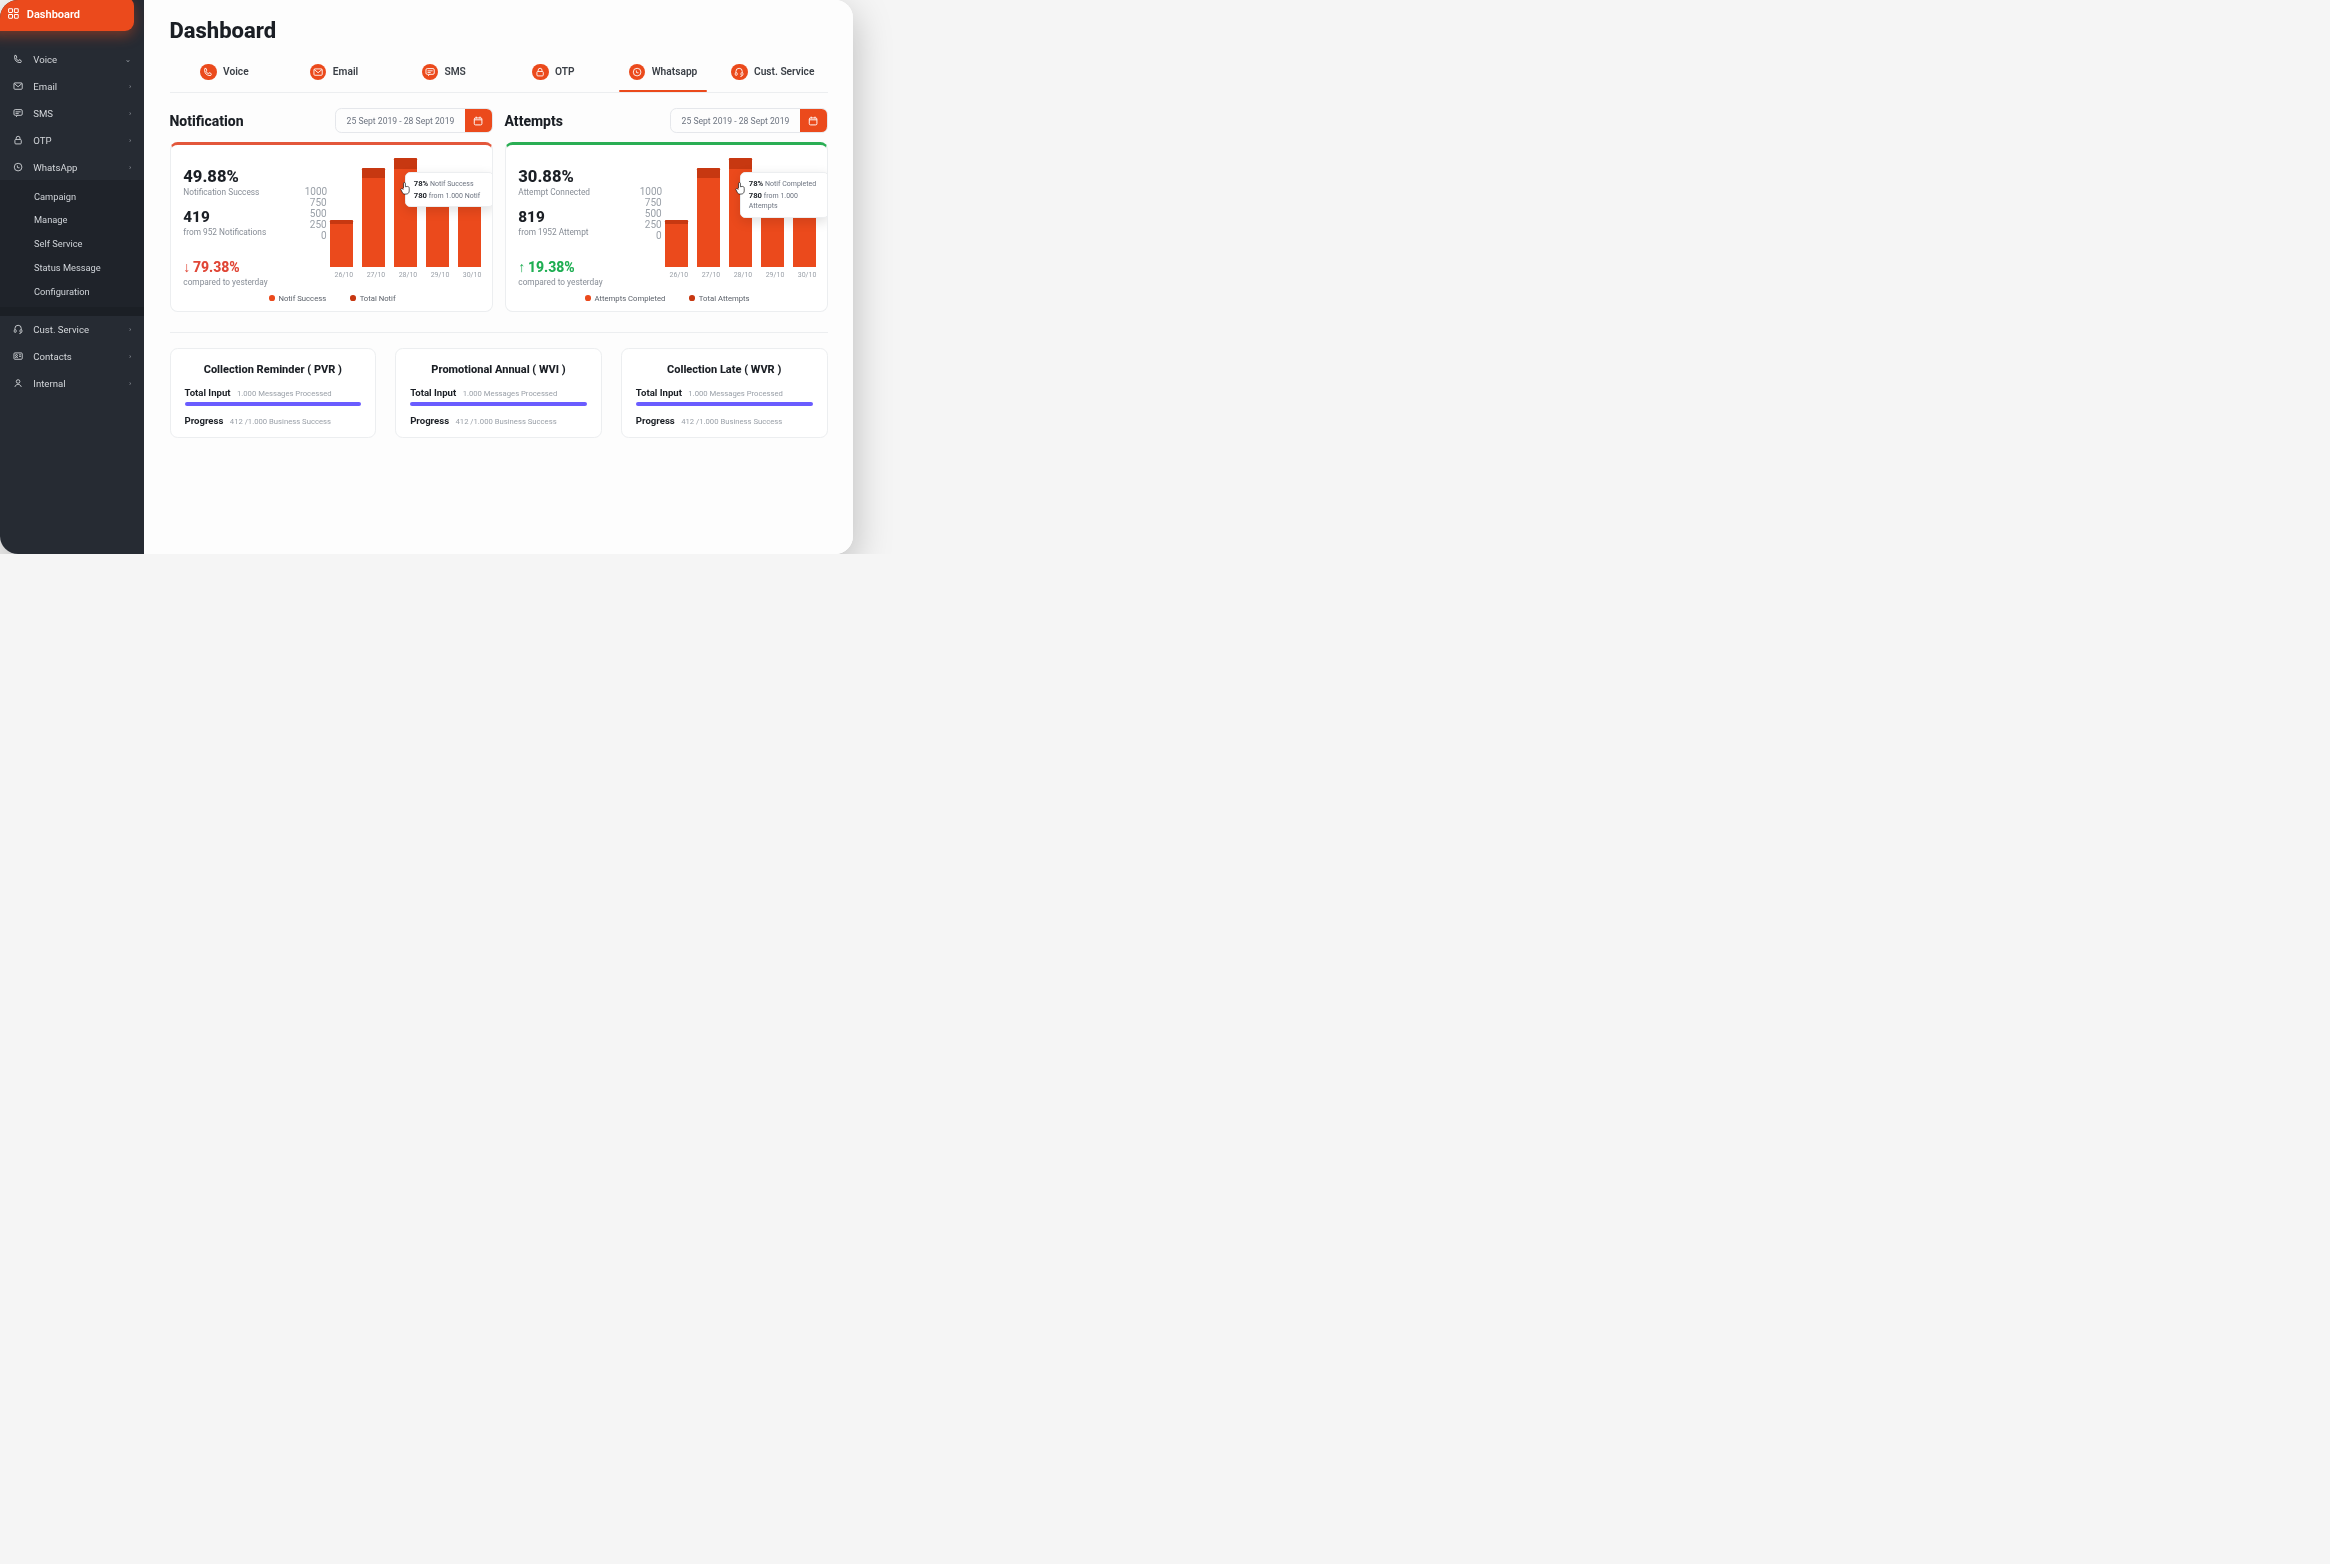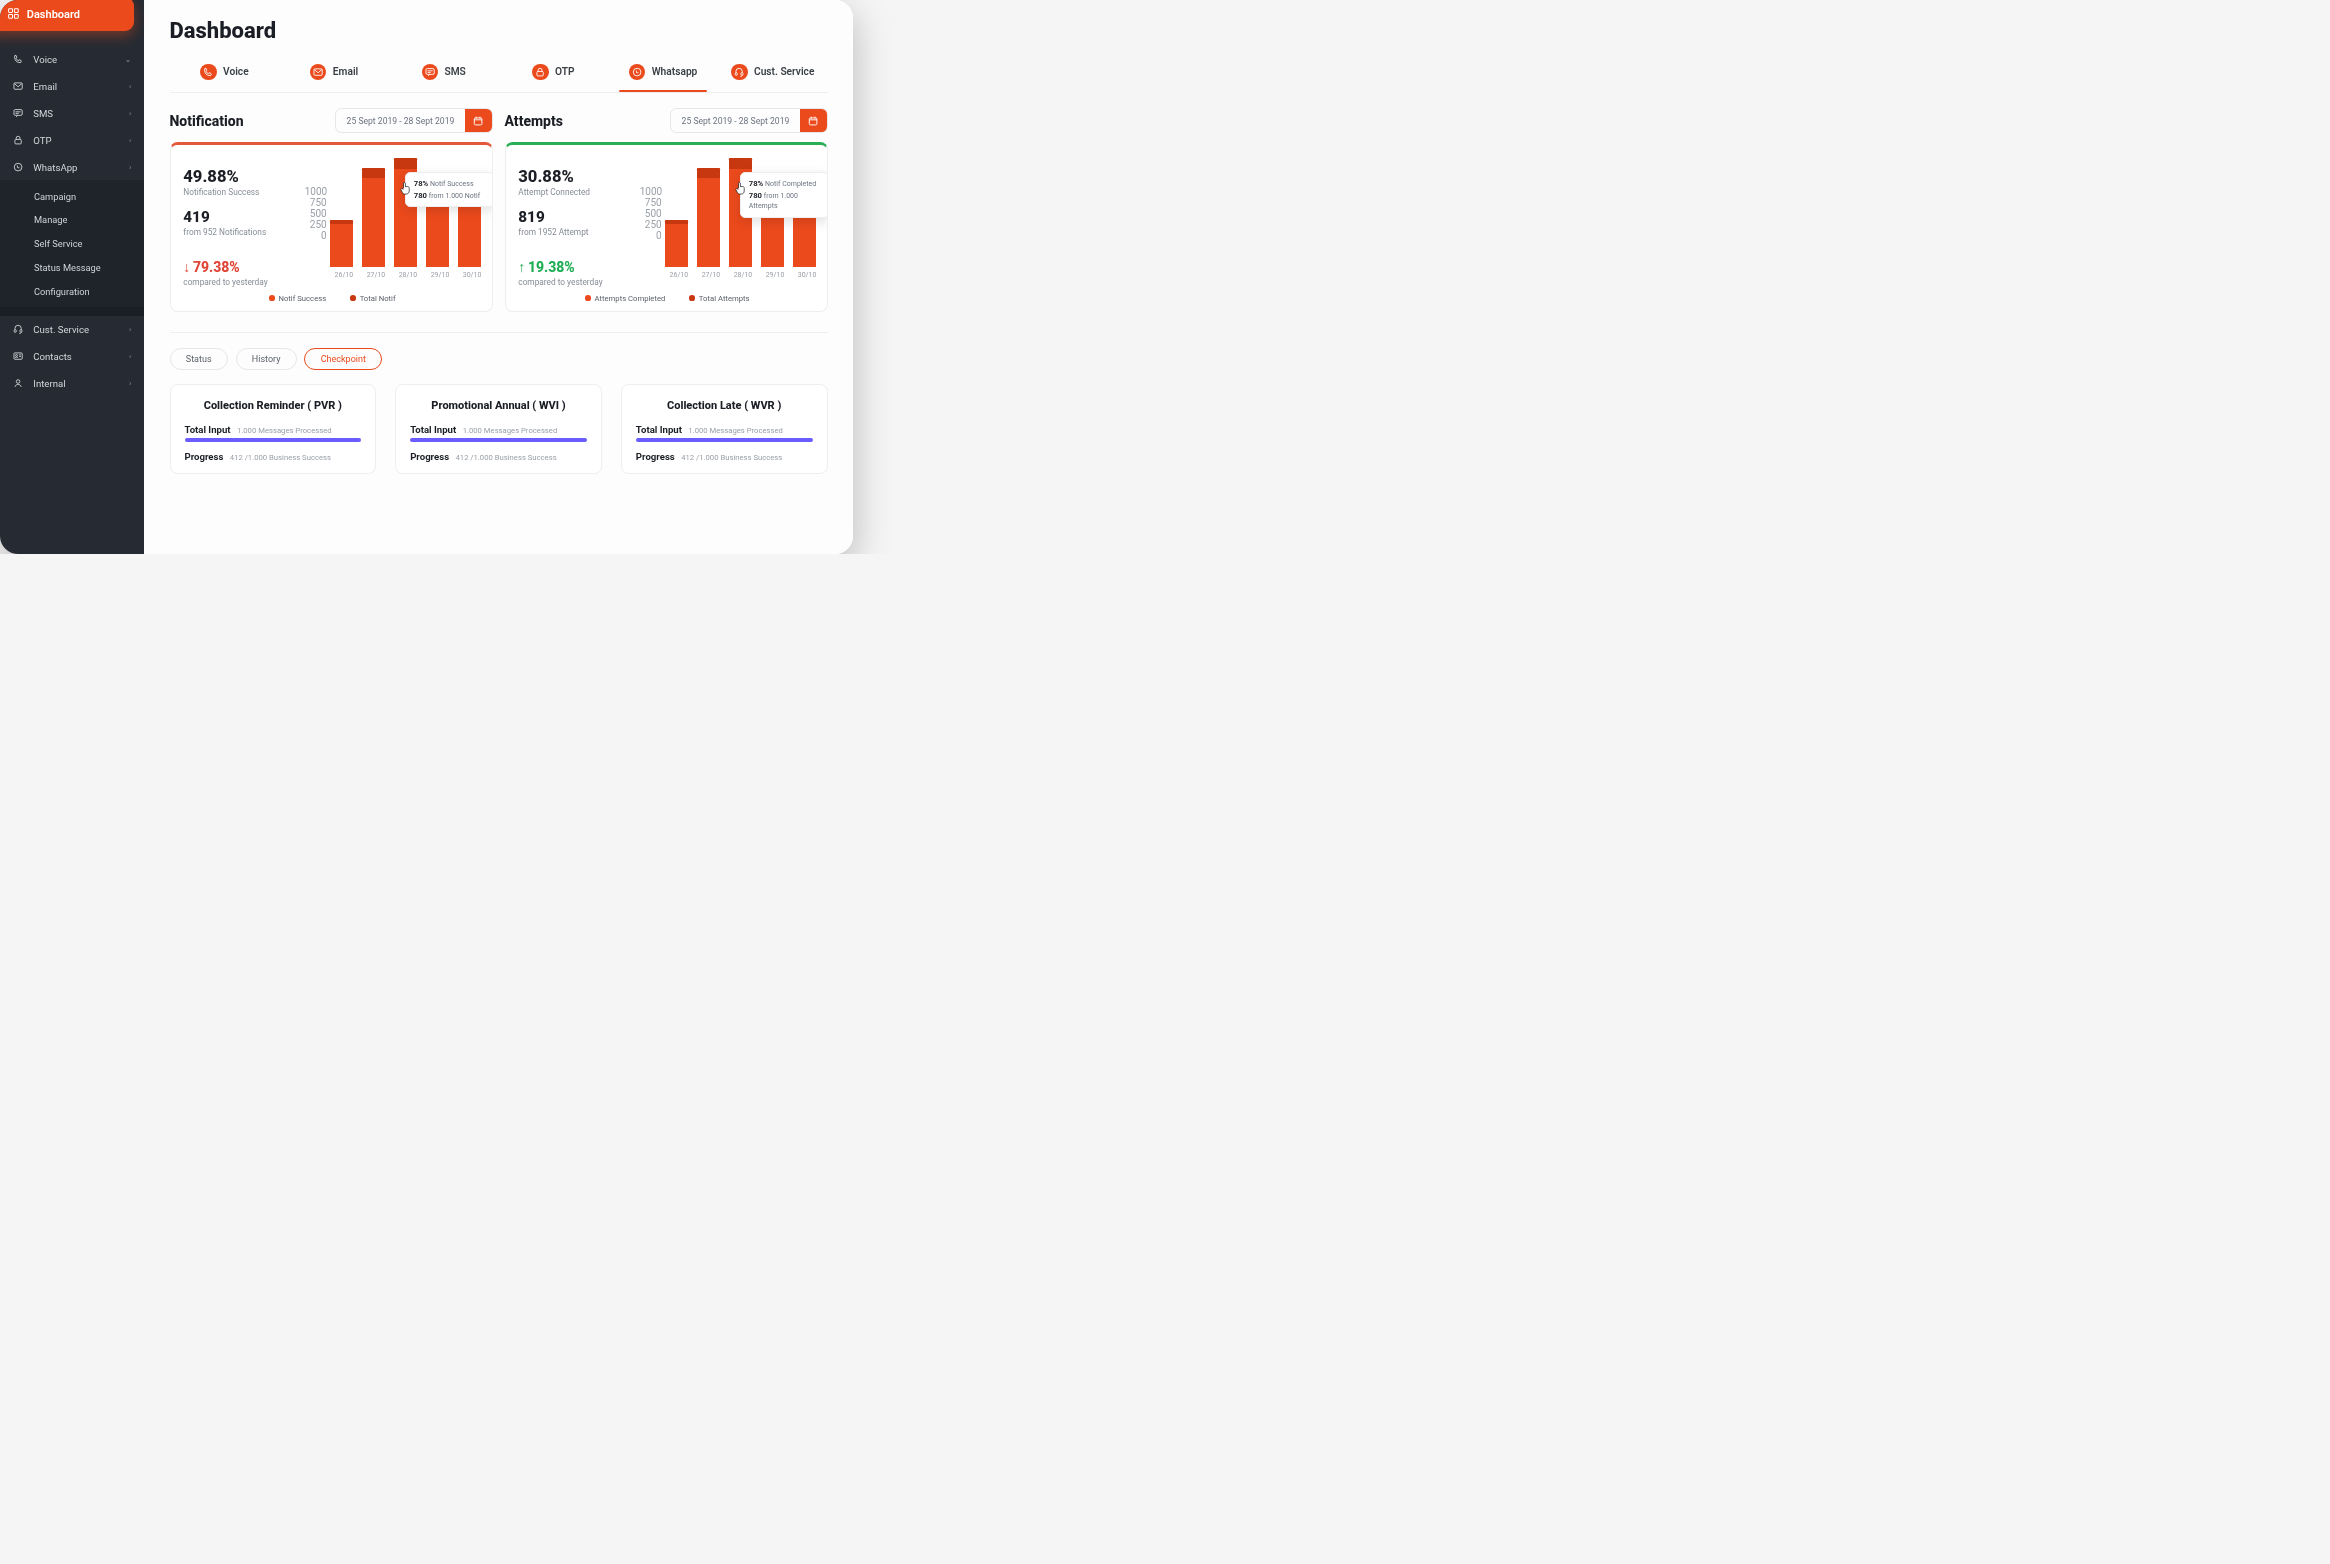--- a/index.html
+++ b/index.html
@@ -443,25 +443,20 @@
               <span><span class="dot" style="background:#EB4A1C"></span><span>Attempts Completed</span></span>
               <span><span class="dot" style="background:#c73811"></span><span>Total Attempts</span></span>
             </div>
           </div>
         </div>
       </div>
 
       <div class="divider-h"></div>
 
 
-      <div class="pill-row" id="pill-row">
-          <div class="pill">Status</div>
-          <div class="pill">History</div>
-          <div class="pill active">Checkpoint</div>
-        </div>
 
       <div class="camp-row" id="camp-row">
           <div class="camp-card">
     <h3>Collection Reminder ( PVR )</h3>
     <div class="metric-line">
               <span class="ml">Total Input</span>
               <span class="mr">1.000 Messages Processed</span>
             </div>
     <div class="prog-bar">
               <div class="fill" style="width:100%;background:#6a5cff"></div>

